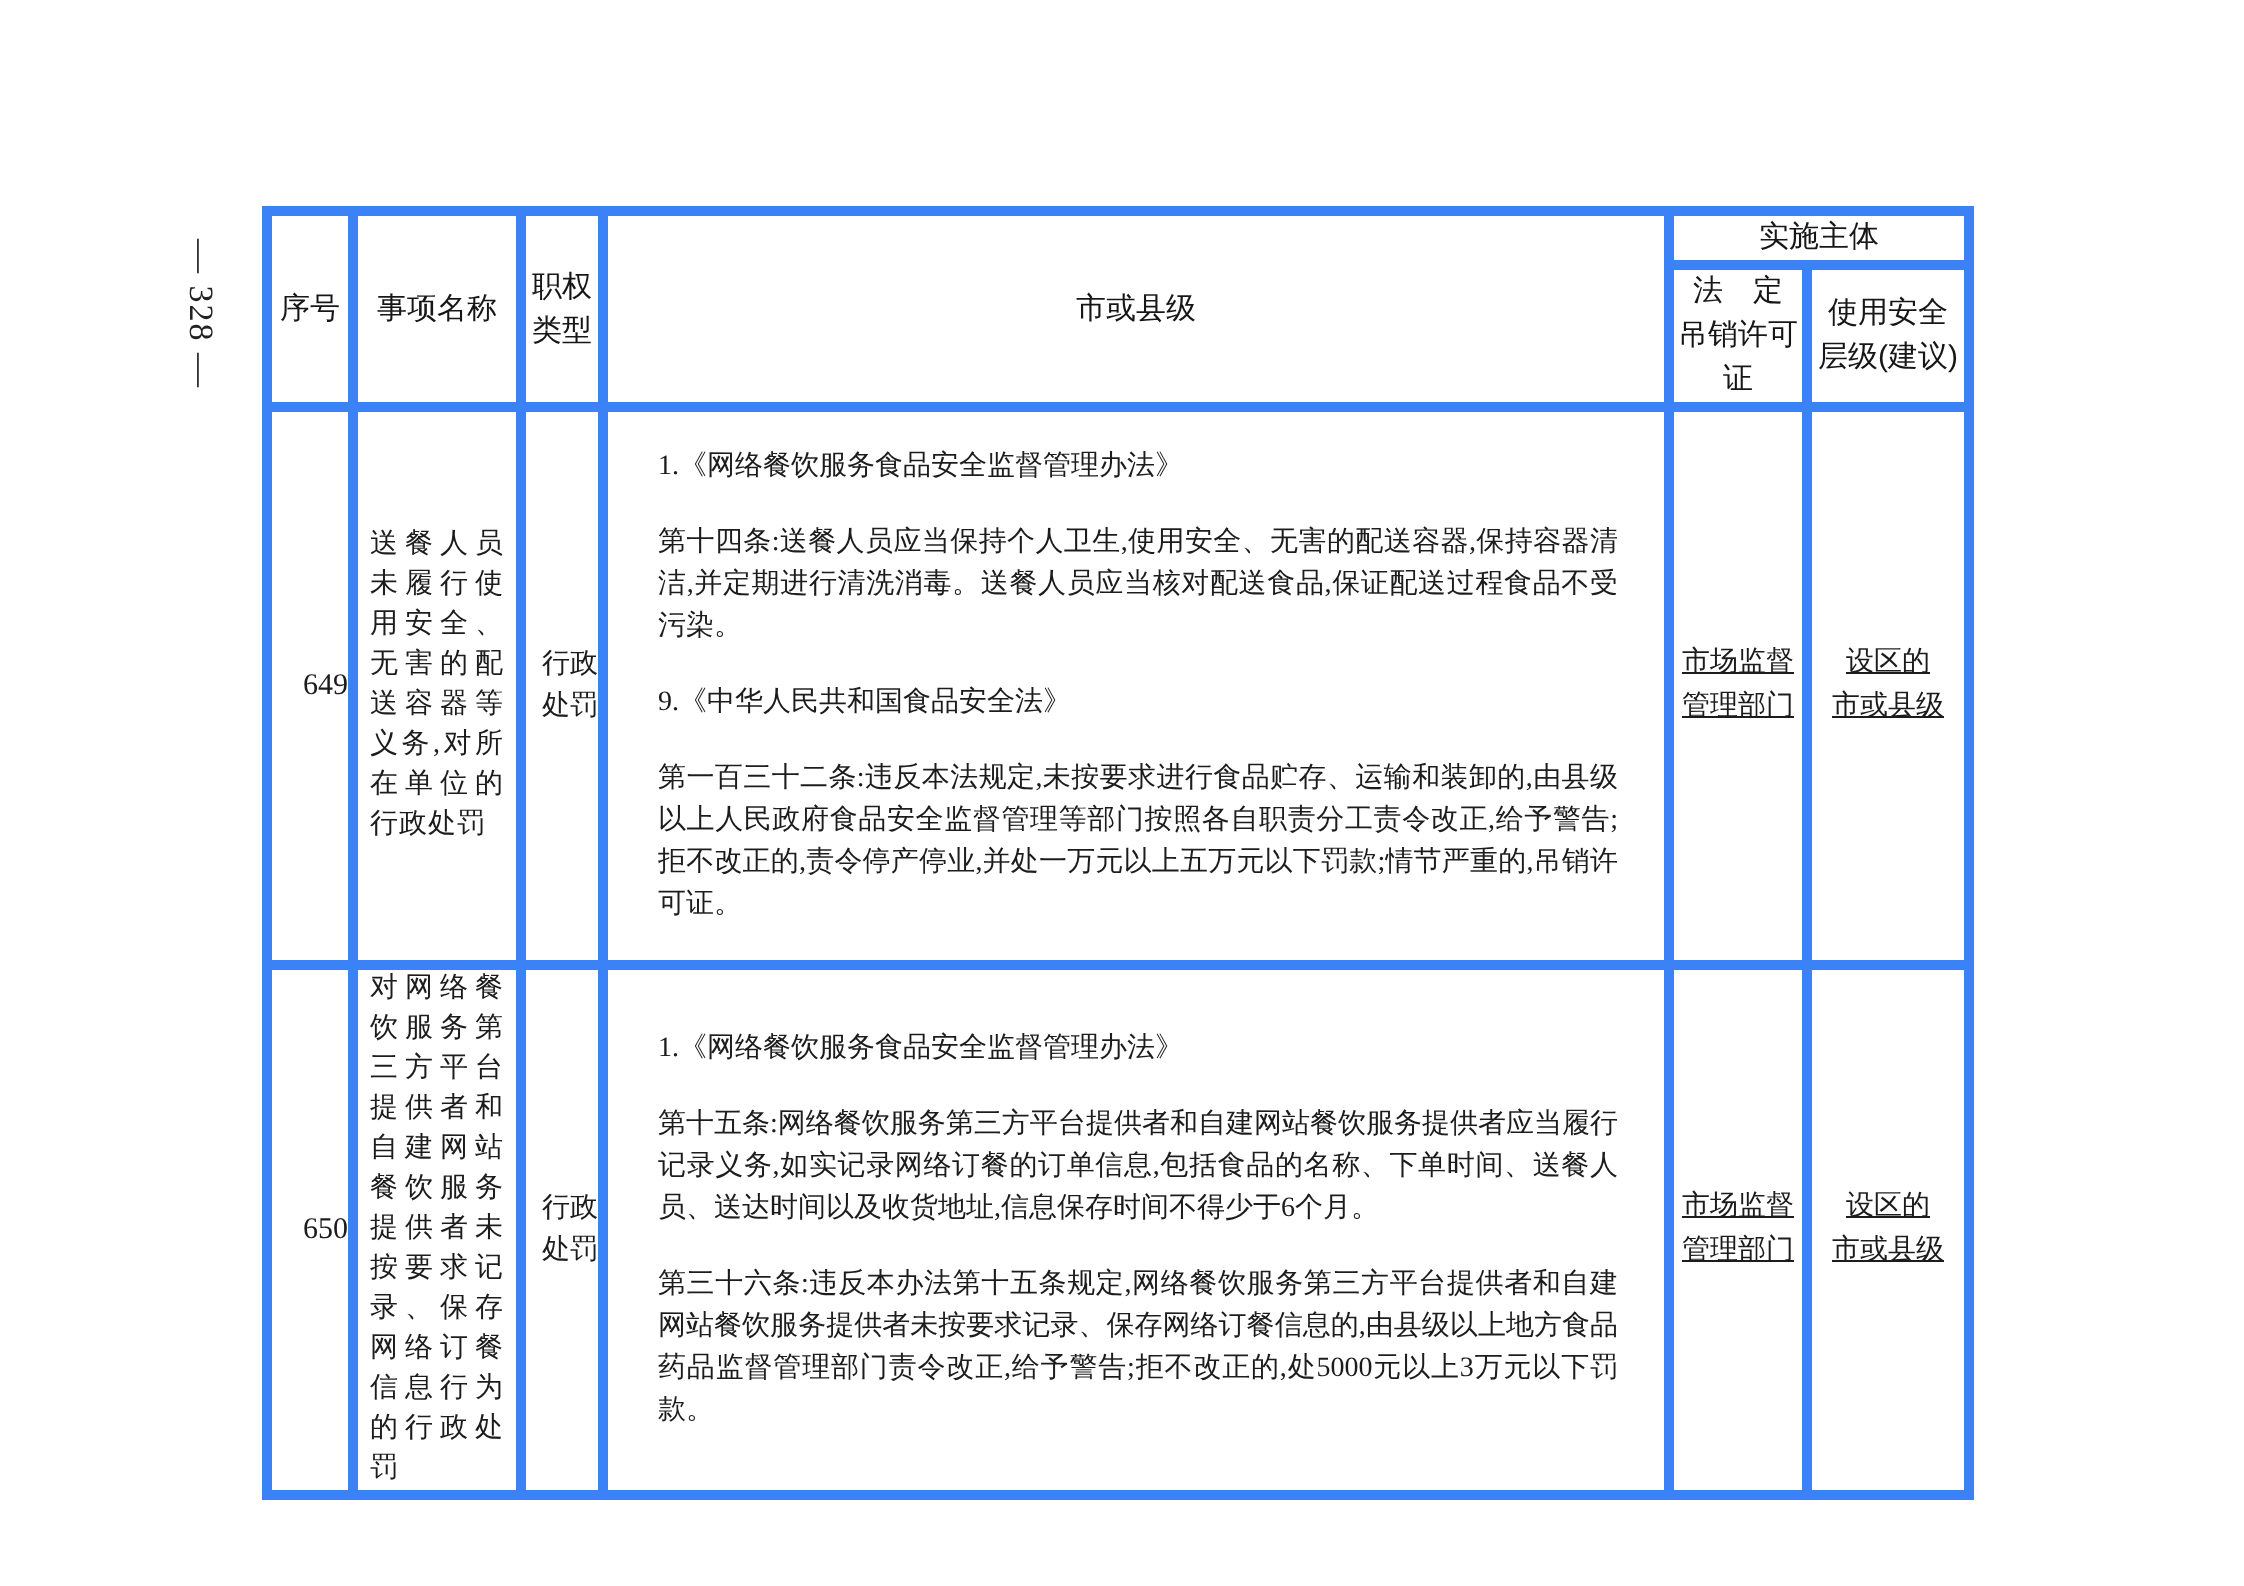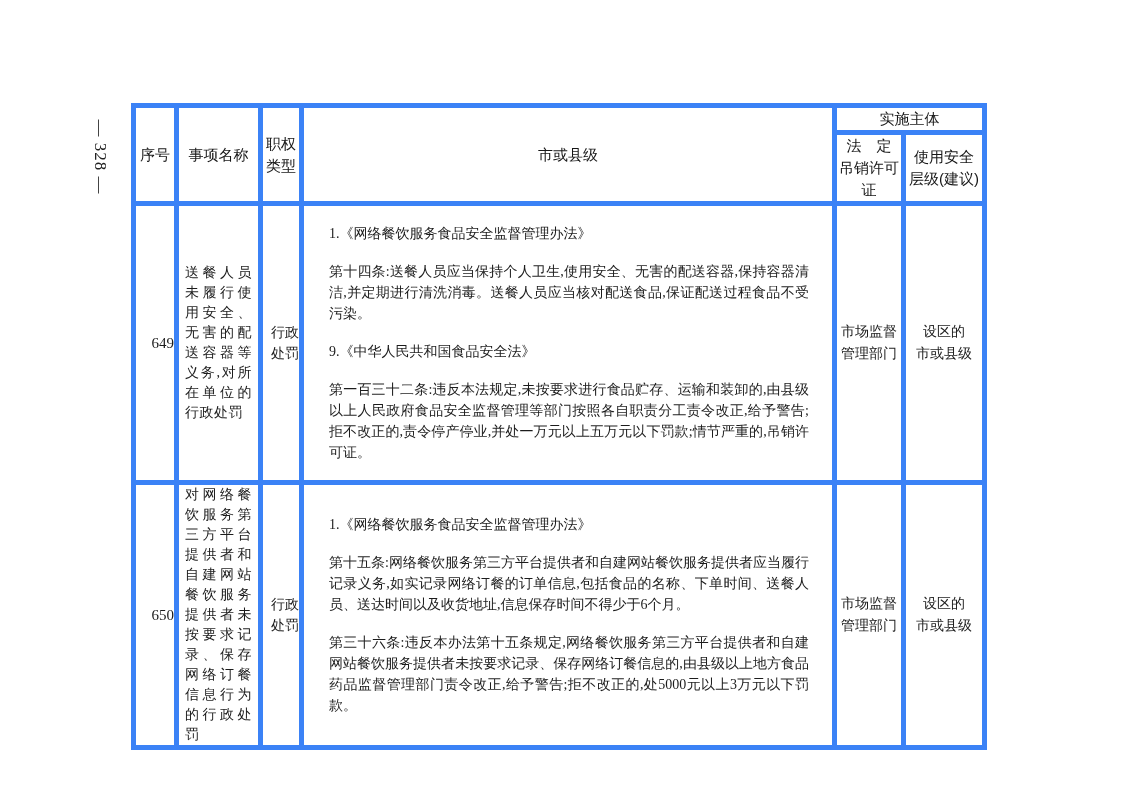--- a/index.html
+++ b/index.html
@@ -73,20 +73,21 @@
     font-size: 14px;
     line-height: 21px;
     text-align: justify;
     text-justify: inter-ideograph;
   }
   td.c-basis p { margin: 17px; }
   td.c-org, td.c-level {
     text-align: center;
     font-size: 14px;
     line-height: 22px;
+    text-decoration: underline;
   }
 </style>
 </head>
 <body>
 
 <div class="page-num">— 328 —</div>
 
 <table class="doc-table">
   <colgroup>
     <col style="width:43px">

